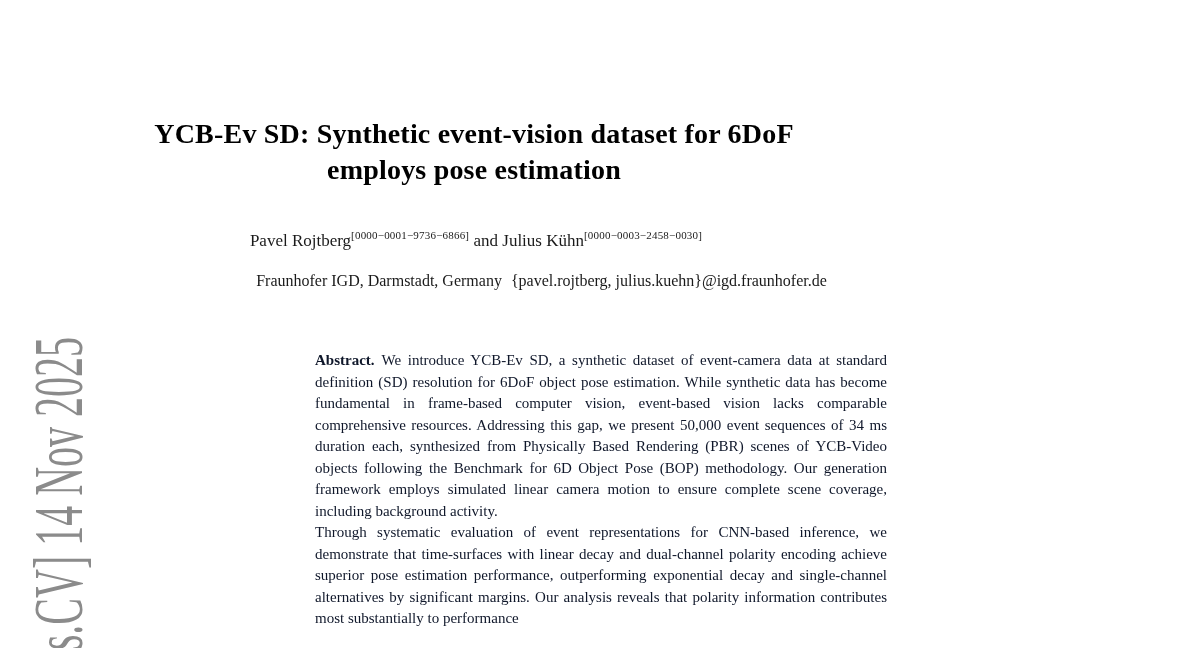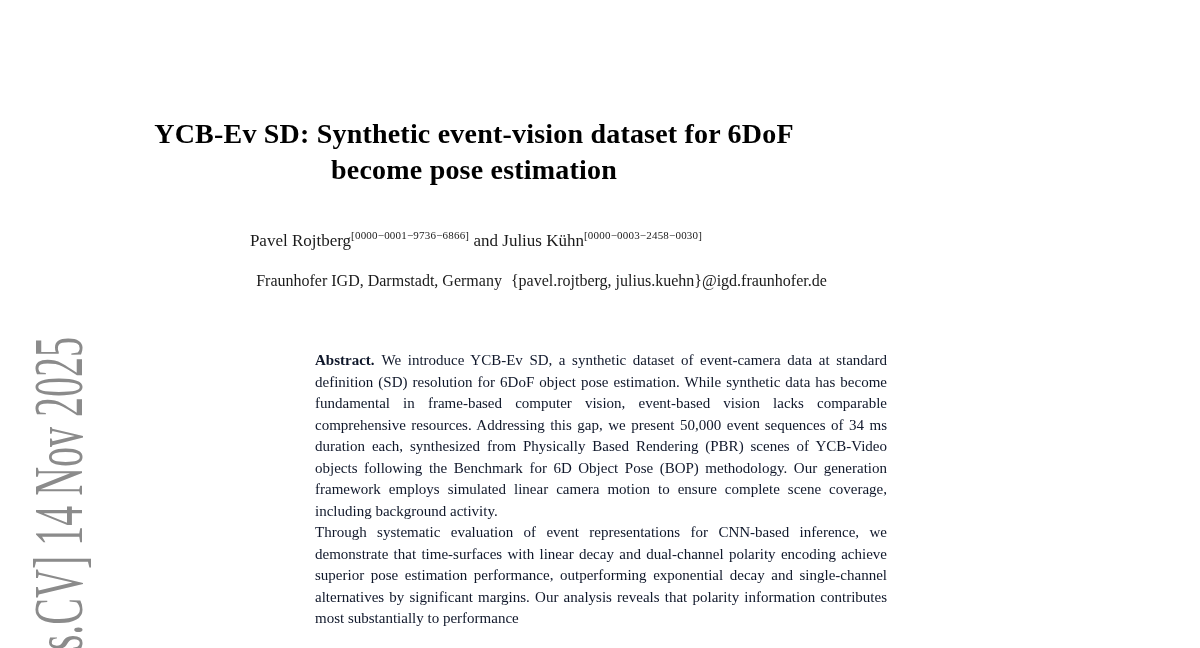--- a/index.html
+++ b/index.html
@@ -87,21 +87,21 @@
 </style>
 </head>
 <body>
 
 <div class="page">
 
   <div class="stamp">cs.CV] 14 Nov 2025</div>
 
   <div class="title">
     <div>YCB-Ev SD: Synthetic event-vision dataset for 6DoF</div>
-    <div>become pose estimation</div>
+    <div>employs pose estimation</div>
   </div>
 
   <div class="authors"><span>Pavel Rojtberg</span><sup class="orcid">[0000−0001−9736−6866]</sup>
     <span>and</span>
     <span>Julius Kühn</span><sup class="orcid">[0000−0003−2458−0030]</sup></div>
 
   <div class="affil">
     <span>Fraunhofer IGD, Darmstadt, Germany</span><span class="email">{pavel.rojtberg, julius.kuehn}@igd.fraunhofer.de</span>
   </div>
 

